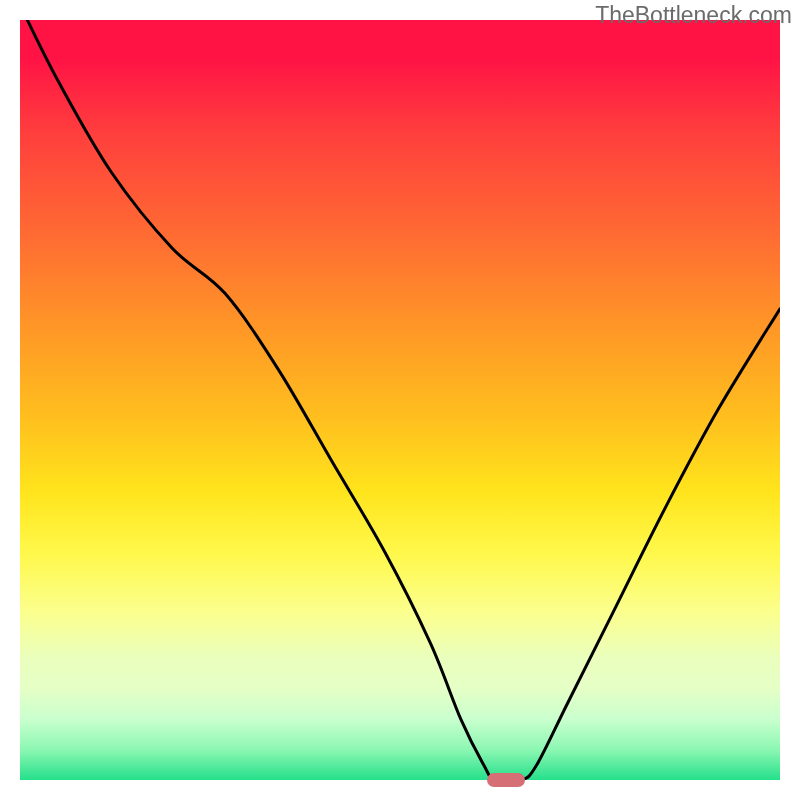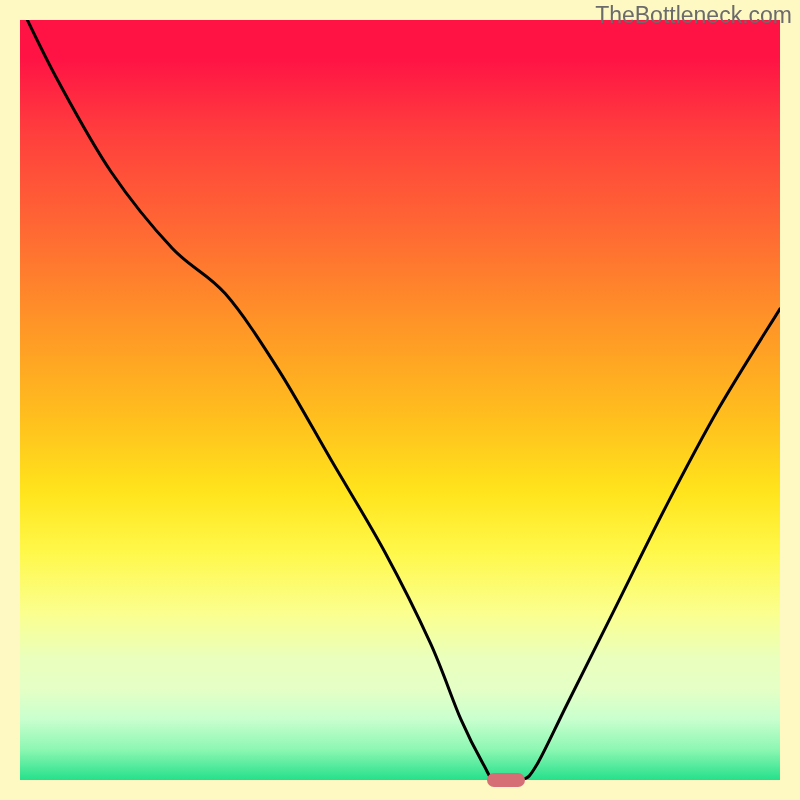--- a/index.html
+++ b/index.html
@@ -8,21 +8,21 @@
     width: 800px;
     height: 800px;
     background: #000;
     font-family: Arial, Helvetica, sans-serif;
     overflow: hidden;
   }
   .frame {
     position: relative;
     width: 800px;
     height: 800px;
-    background: #fef9c3;
+    background: #ffffff;
   }
   .plot {
     position: absolute;
     left: 20px;
     top: 20px;
     width: 760px;
     height: 760px;
     background: linear-gradient(
       to bottom,
       #ff1345 0%,

